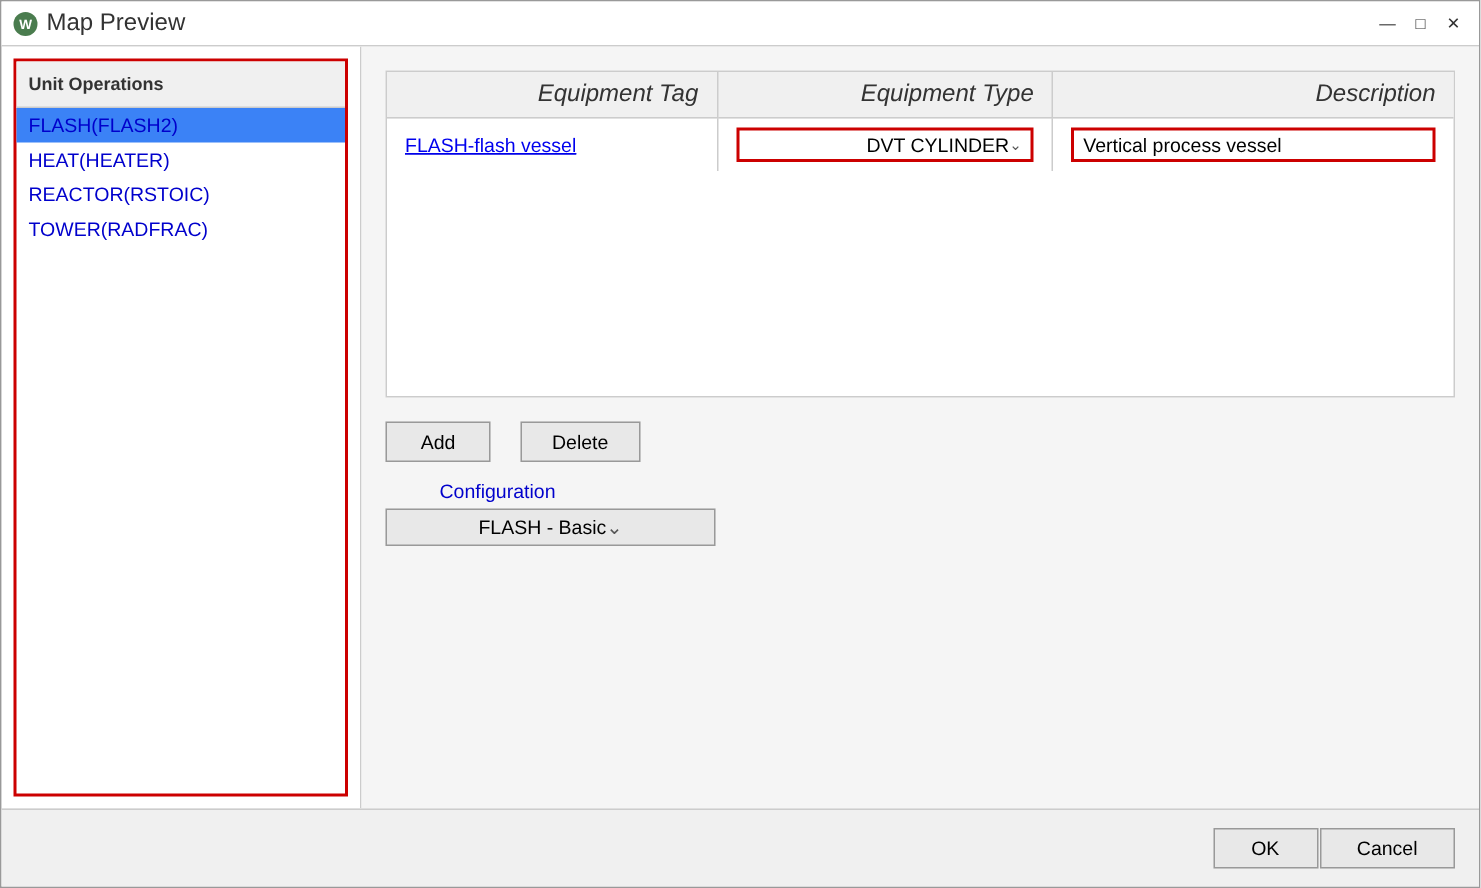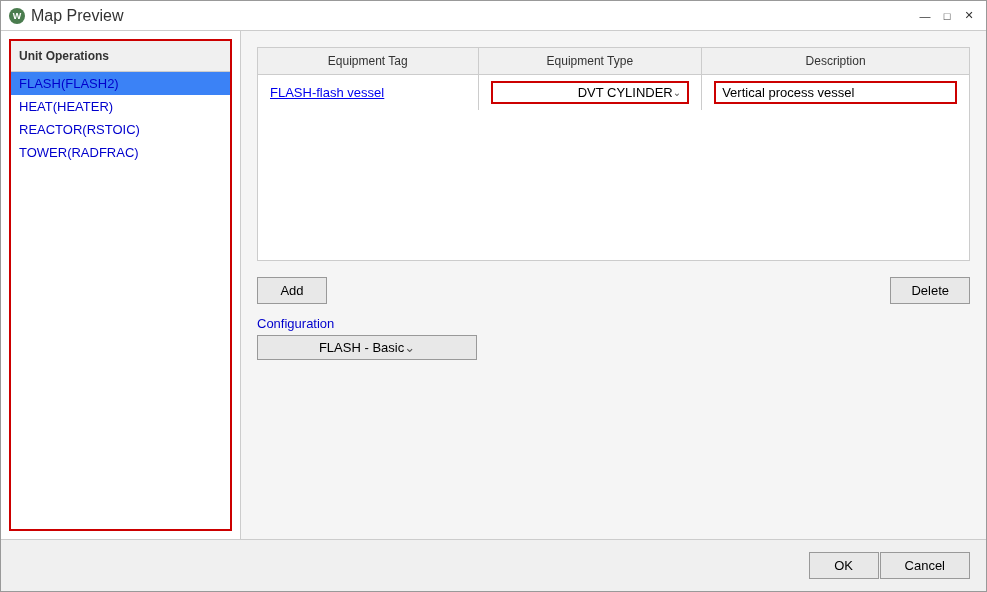--- a/index.html
+++ b/index.html
@@ -146,23 +146,24 @@
       width: 100%;
       border-collapse: collapse;
     }
 
     .equipment-table thead tr th {
       background: #f0f0f0;
       border-bottom: 1px solid #ccc;
       border-right: 1px solid #ccc;
       padding: 6px 12px;
       font-weight: normal;
-      font-size: 12px;
+      font-size: 16px;
       color: #333;
-      text-align: center;
+      text-align: right;
+      font-style: italic;
     }
 
     .equipment-table thead tr th:last-child {
       border-right: none;
     }
 
     .equipment-table tbody tr td {
       padding: 6px 12px;
       border-right: 1px solid #ccc;
       font-size: 13px;
@@ -195,41 +196,41 @@
     }
 
     .table-spacer {
       height: 150px;
     }
 
     .buttons-row {
       display: flex;
       gap: 20px;
       margin-top: 16px;
-      justify-content: space-between;
     }
 
     .btn {
       padding: 5px 20px;
       background: #e8e8e8;
       border: 1px solid #999;
       cursor: pointer;
       font-size: 13px;
       min-width: 70px;
       text-align: center;
     }
 
     .configuration-section {
       margin-top: 12px;
     }
 
     .configuration-label {
       color: #0000cc;
       font-size: 13px;
       margin-bottom: 4px;
+      margin-left: 36px;
     }
 
     .configuration-select {
       display: flex;
       align-items: center;
       border: 1px solid #999;
       background: #e8e8e8;
       width: 220px;
       padding: 4px 8px;
       justify-content: center;

